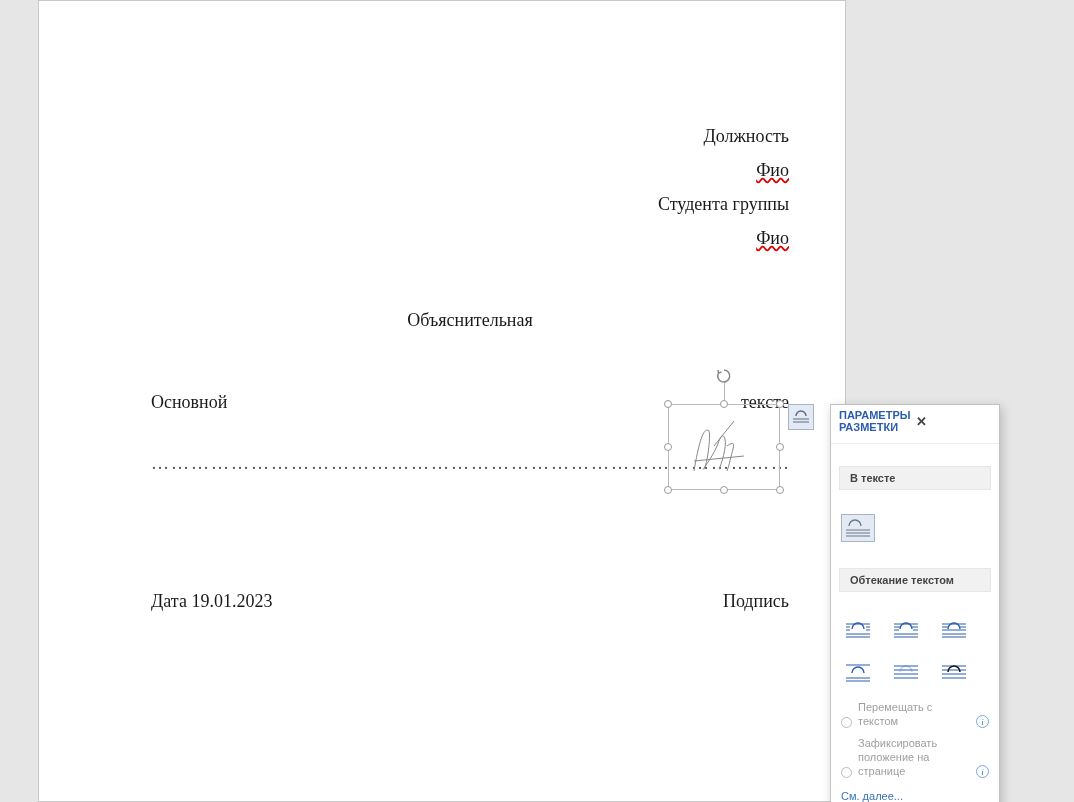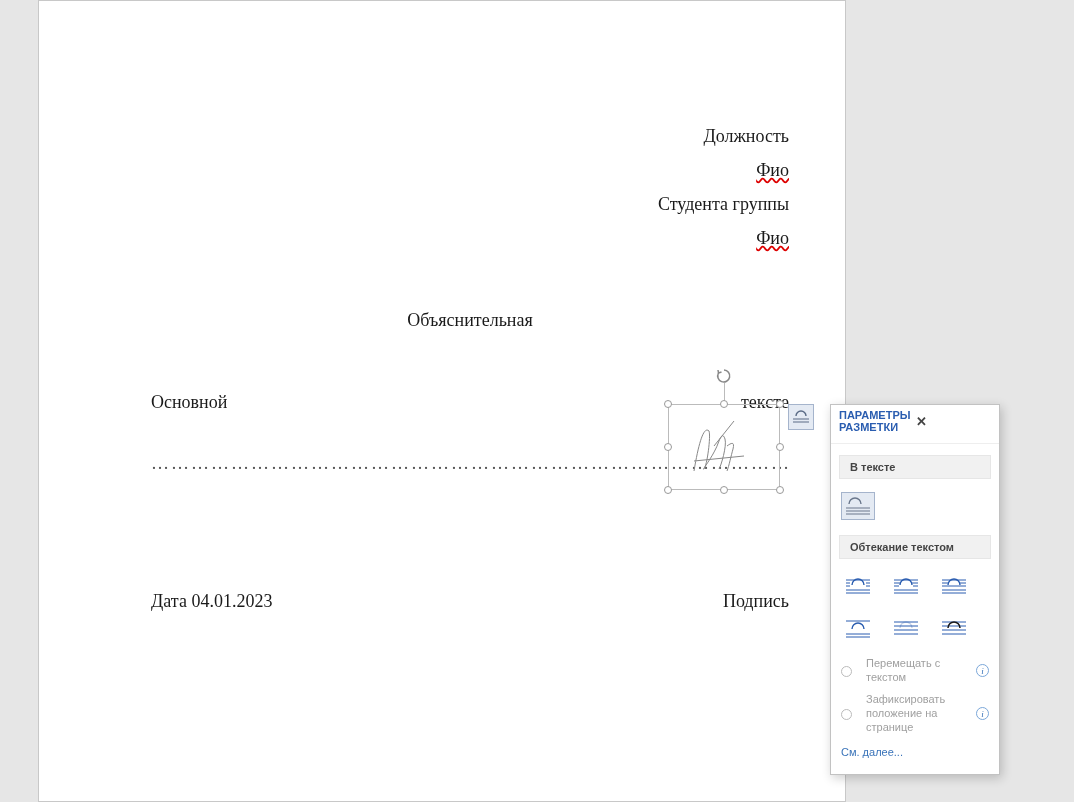--- a/index.html
+++ b/index.html
@@ -143,21 +143,21 @@
       color: #444;
       font-size: 13px;
       cursor: pointer;
       padding: 0 2px;
     }
     .section-label {
       background: #f1f1f1;
       padding: 5px 10px;
       font-weight: 600;
       color: #444;
-      margin: 5px 8px;
+      margin: 16px 8px;
       border: 1px solid #e6e6e6;
     }
     .opt-grid {
       display: flex;
       flex-wrap: wrap;
       gap: 14px;
       padding: 8px 10px 10px 10px;
     }
     .opt {
       width: 34px;
@@ -171,23 +171,23 @@
     .opt.selected {
       background: #e4eaf3;
       border: 1px solid #a5b4cc;
     }
     .wrap-icon {
       width: 28px;
       height: 20px;
     }
     .radio-row {
       display: flex;
-      align-items: center;
+      align-items: flex-end;
       padding: 4px 10px;
-      gap: 14px;
+      gap: 6px;
       color: #a0a0a0;
     }
     .radio-circ {
       width: 11px;
       height: 11px;
       border: 1px solid #bbb;
       border-radius: 50%;
       margin-top: 2px;
       flex-shrink: 0;
     }
@@ -232,21 +232,21 @@
     <div class="spacer"></div>
   <div class="doc-line justify">
     <span>Основной</span>
     <span>тексте</span>
   </div>
   <div class="dots">………………………………………………………………………………………….</div>
 
   <div class="sig-row" style="margin-top:110px;">
     <div class="doc-line">
       <span class="date-word">Дата</span>
-      <span>04.01.2023</span>
+      <span>19.01.2023</span>
     </div>
     <div class="doc-line">Подпись</div>
   </div>
 </div>
 
 <div class="sel-object">
   <svg class="signature-svg" viewBox="0 0 92 74">
     <path d="M15,60 C20,30 25,15 30,20 C32,25 28,55 25,58 C22,60 35,45 40,30 C42,25 44,22 46,28 C48,35 42,55 40,58 M35,35 L55,10 M48,35 C52,32 56,30 54,38 C52,45 50,55 48,60 M15,50 L65,45" stroke="#888" stroke-width="1" fill="none"></path>
   </svg>
   <div class="rotate-line"></div>

